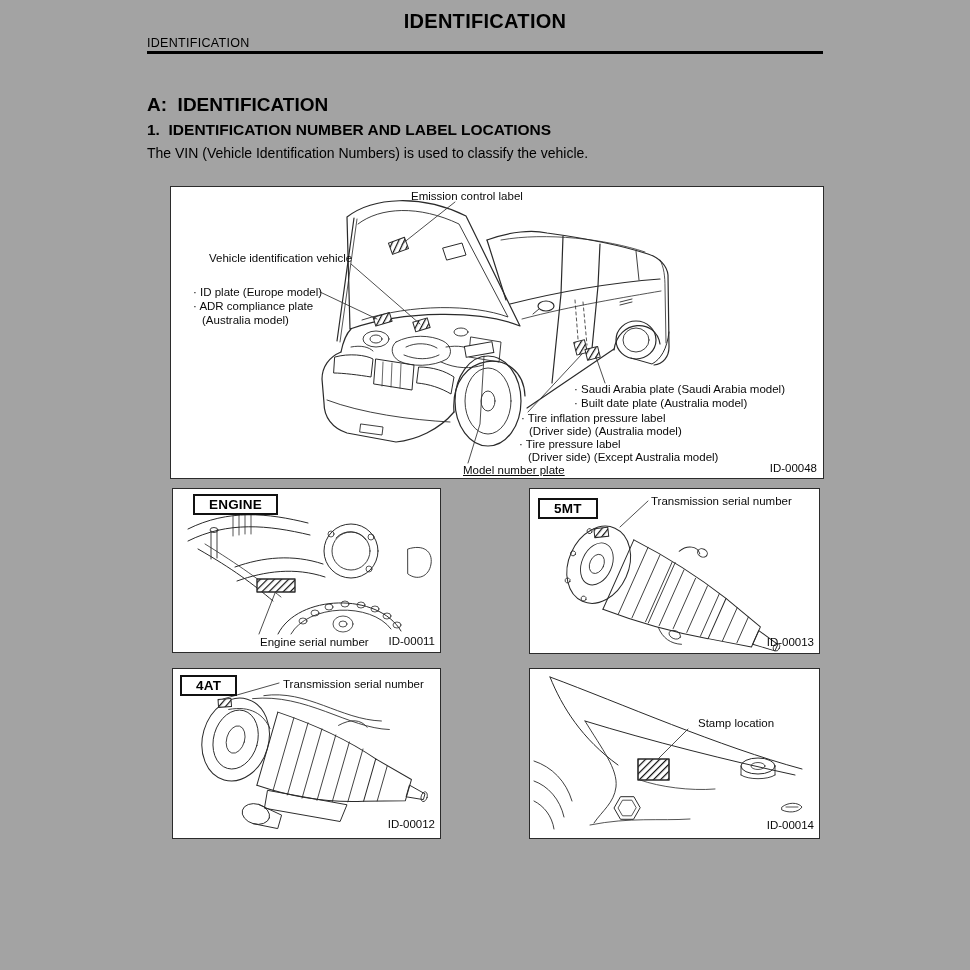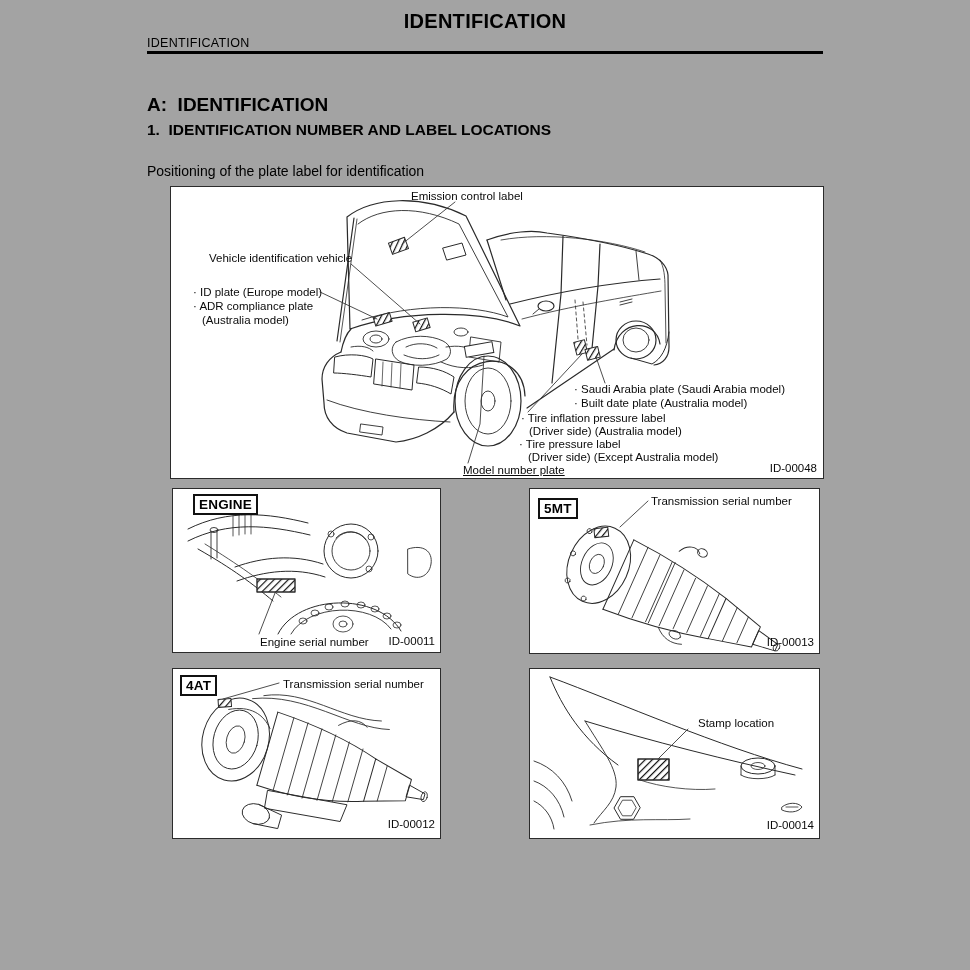--- a/index.html
+++ b/index.html
@@ -10,34 +10,34 @@
   .section-head{top:36px;left:147px;font-size:12.5px;letter-spacing:.3px;}
   .rule{top:51px;left:147px;width:676px;height:3px;background:#000;}
   .h1{top:62px;left:147px;font-size:24px;font-weight:bold;white-space:pre;}
   .h2{top:94px;left:147px;font-size:19px;font-weight:bold;white-space:pre;}
   .h3{top:121px;left:147px;font-size:15.5px;font-weight:bold;white-space:pre;}
   .body-line{left:147px;font-size:14px;}
   .figure{position:absolute;border:1px solid #2b2b2b;background:#fff;}
   .figure svg{position:absolute;left:0;top:0;}
   .fig-label{position:absolute;font-size:11.5px;color:#0a0a0a;white-space:nowrap;line-height:1.1;}
   .fig-id{position:absolute;font-size:11.5px;color:#0a0a0a;}
-  .tagbox{position:absolute;border:2px solid #111;padding:0 4px;font-size:13.5px;font-weight:bold;
+  .tagbox{position:absolute;border:2px solid #111;padding:0 14px;font-size:13.5px;font-weight:bold;
           background:#fff;line-height:17px;letter-spacing:.2px;}
 </style>
 </head>
 <body>
 
 <div class="page">
 
   <div class="abs running-head">IDENTIFICATION</div>
   <div class="abs section-head">IDENTIFICATION</div>
   <div class="abs rule"></div>
   <div class="abs h2">A:  IDENTIFICATION</div>
   <div class="abs h3">1.  IDENTIFICATION NUMBER AND LABEL LOCATIONS</div>
-  <div class="abs body-line" style="top:163px;">Positioning of the plate label for identification</div>
+  <div class="abs body-line" style="top:145px;">The VIN (Vehicle Identification Numbers) is used to classify the vehicle.</div>
 
   <div class="figure" style="left:170px;top:186px;width:652px;height:291px;">
     <svg width="652" height="291" viewBox="0 0 652 291">
       <defs>
         <pattern id="hM" width="5" height="5" patternUnits="userSpaceOnUse" patternTransform="rotate(45)">
           <rect width="5" height="5" fill="#fff"></rect>
             <line x1="0" y1="0" x2="0" y2="5" stroke="#111" stroke-width="2.4"></line>
         </pattern>
       </defs>
       <g fill="none" stroke="#2a2a2a" stroke-width="1.2" stroke-linecap="round" stroke-linejoin="round">

